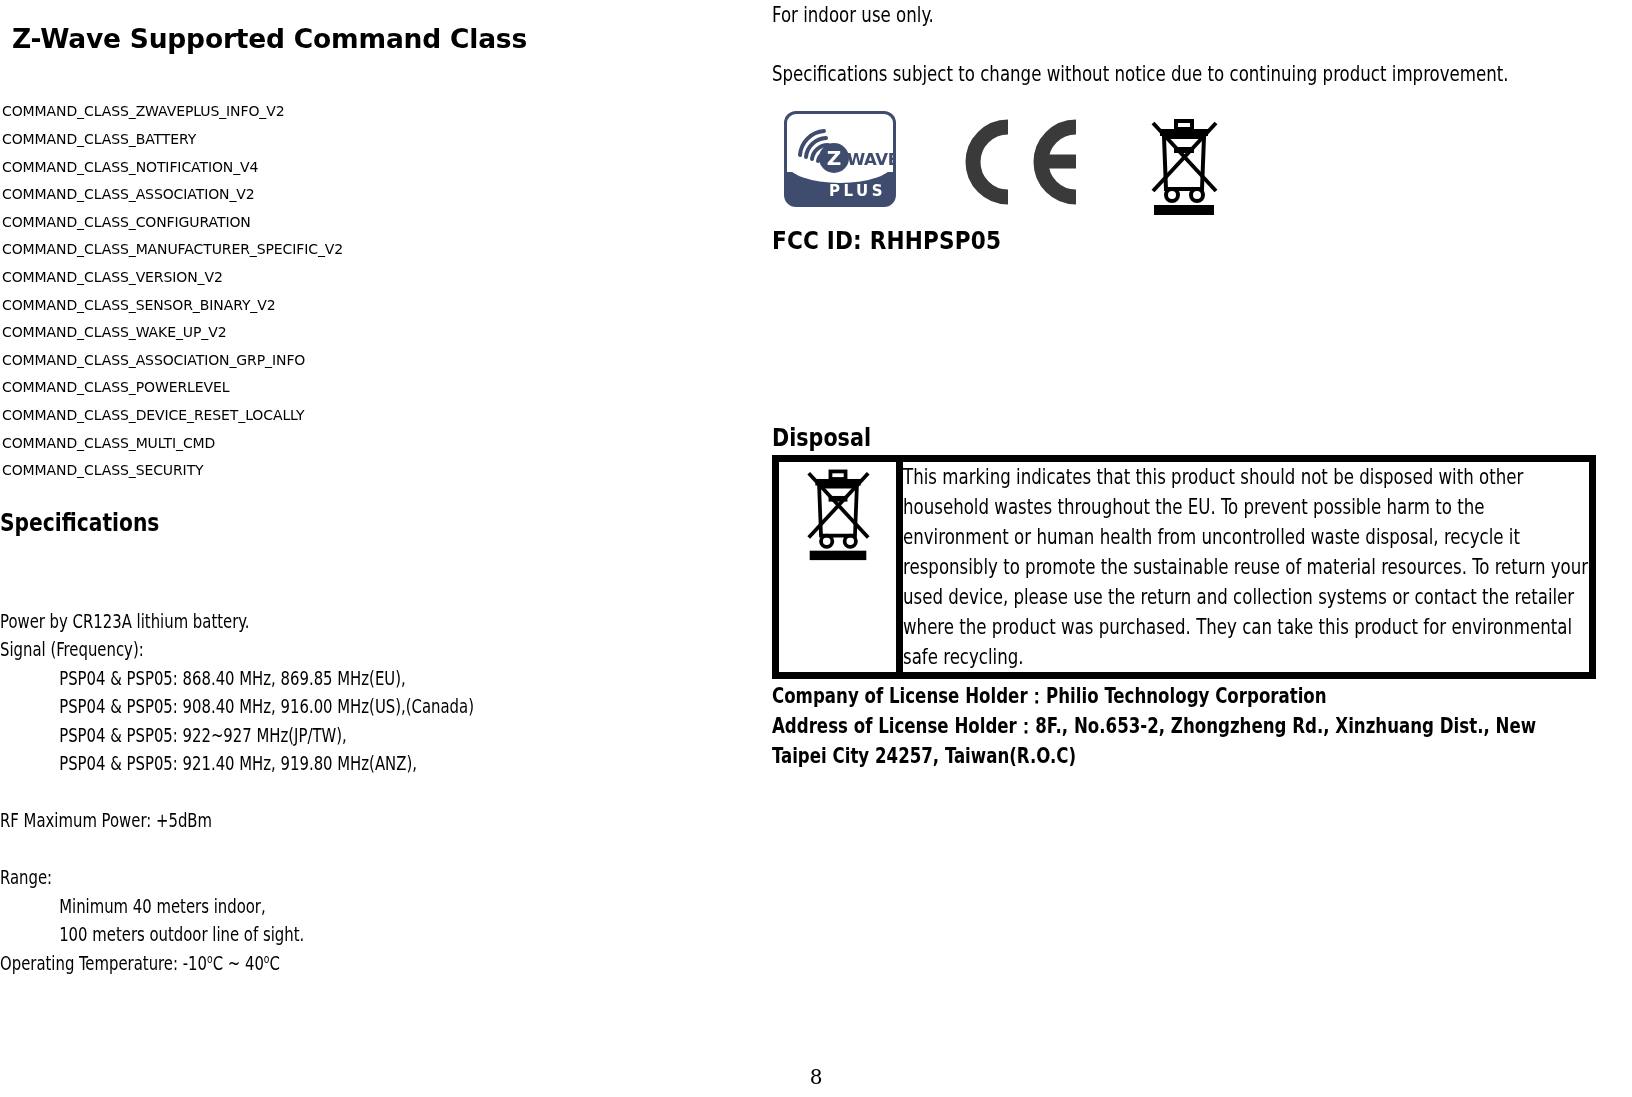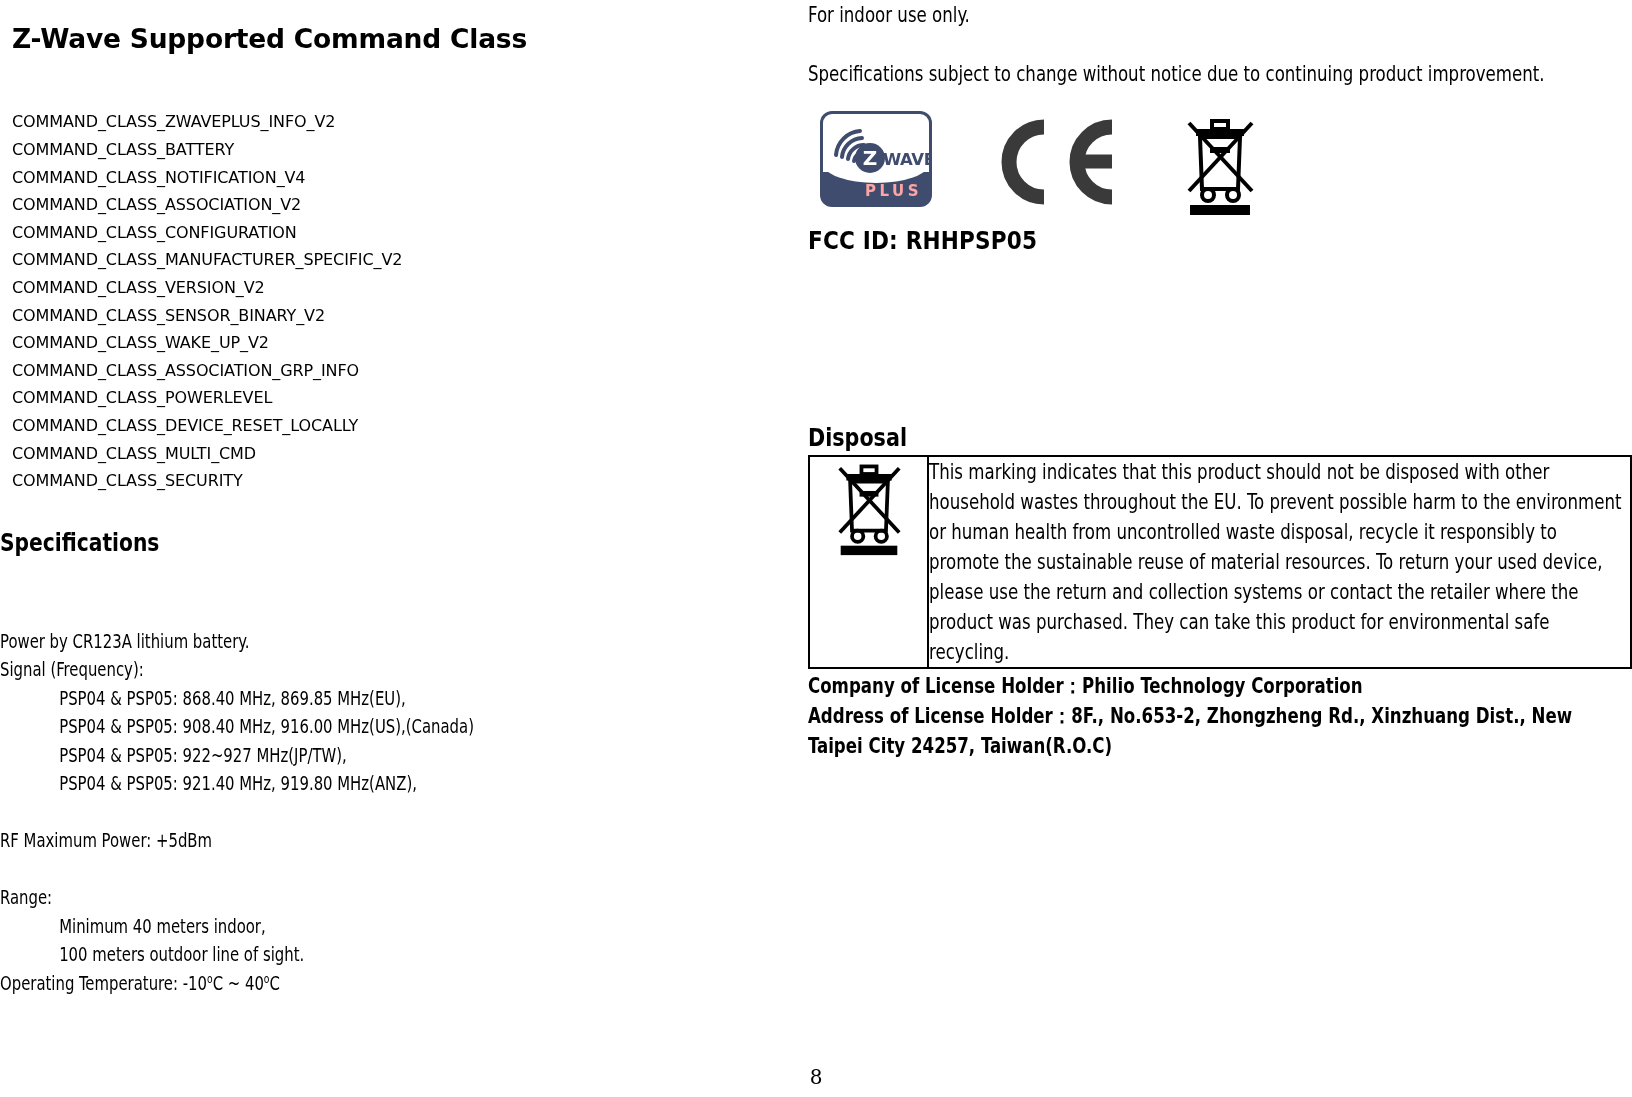--- a/index.html
+++ b/index.html
@@ -23,21 +23,21 @@
 
   
   .col-left {
     position: absolute;
     left: 0px;
     top: 12px;
     width: 700px;
   }
   .col-right {
     position: absolute;
-    left: 808px;
+    left: 772px;
     top: 0px;
     width: 824px;
   }
 
   
   h1.doc-h {
     font-family: "DejaVu Sans", "Liberation Sans", sans-serif;
     font-size: 26.5px;
     font-weight: bold;
     letter-spacing: -0.2px;
@@ -49,24 +49,24 @@
     font-size: 25px;
     font-weight: bold;
     margin: 0;
     line-height: 1.15;
     transform: scaleX(0.9);
     transform-origin: left center;
   }
 
   
   .cmd-list {
-    margin: 12px;
+    margin: 2px;
     padding: 0;
     list-style: none;
-    font-size: 16px;
+    font-size: 14px;
     line-height: 27.6px;
     letter-spacing: -0.1px;
   }
   .cmd-list li { white-space: nowrap; }
 
   .spacer-22 { height: 22px; }
   .spacer-30 { height: 30px; }
 
   
   .nbody {
@@ -133,21 +133,21 @@
     left: 3px; right: 3px; top: 50px;
     height: 22px;
     background: #ffffff;
     border-radius: 0 0 60px 60px / 0 0 22px 22px;
   }
   .zwave-svg { position: absolute; left: 0; top: 0; }
   .zwave-plus {
     position: absolute;
     bottom: 7px;
     right: 10px;
-    color: #fca5a5;
+    color: #ffffff;
     font-size: 15px;
     font-weight: bold;
     letter-spacing: 3.5px;
     font-family: "DejaVu Sans", "Liberation Sans", sans-serif;
   }
 
   .ce-mark { margin-left: 52px; margin-top: 8px; }
   .weee-mark { margin-left: 50px; margin-top: 0px; }
 
   
@@ -167,21 +167,21 @@
     margin: 0 0 3px 0;
     transform: scaleX(0.92);
     transform-origin: left center;
   }
   table.disposal {
     border-collapse: collapse;
     width: 824px;
     table-layout: fixed;
   }
   table.disposal td {
-    border: 2px solid #000000;
+    border: 7px solid #000000;
     padding: 0;
     vertical-align: top;
   }
   td.weee-cell {
     width: 117px;
     text-align: center;
     padding-top: 16px;
   }
   td.weee-text {
     padding: 2px 4px 4px 7px;

